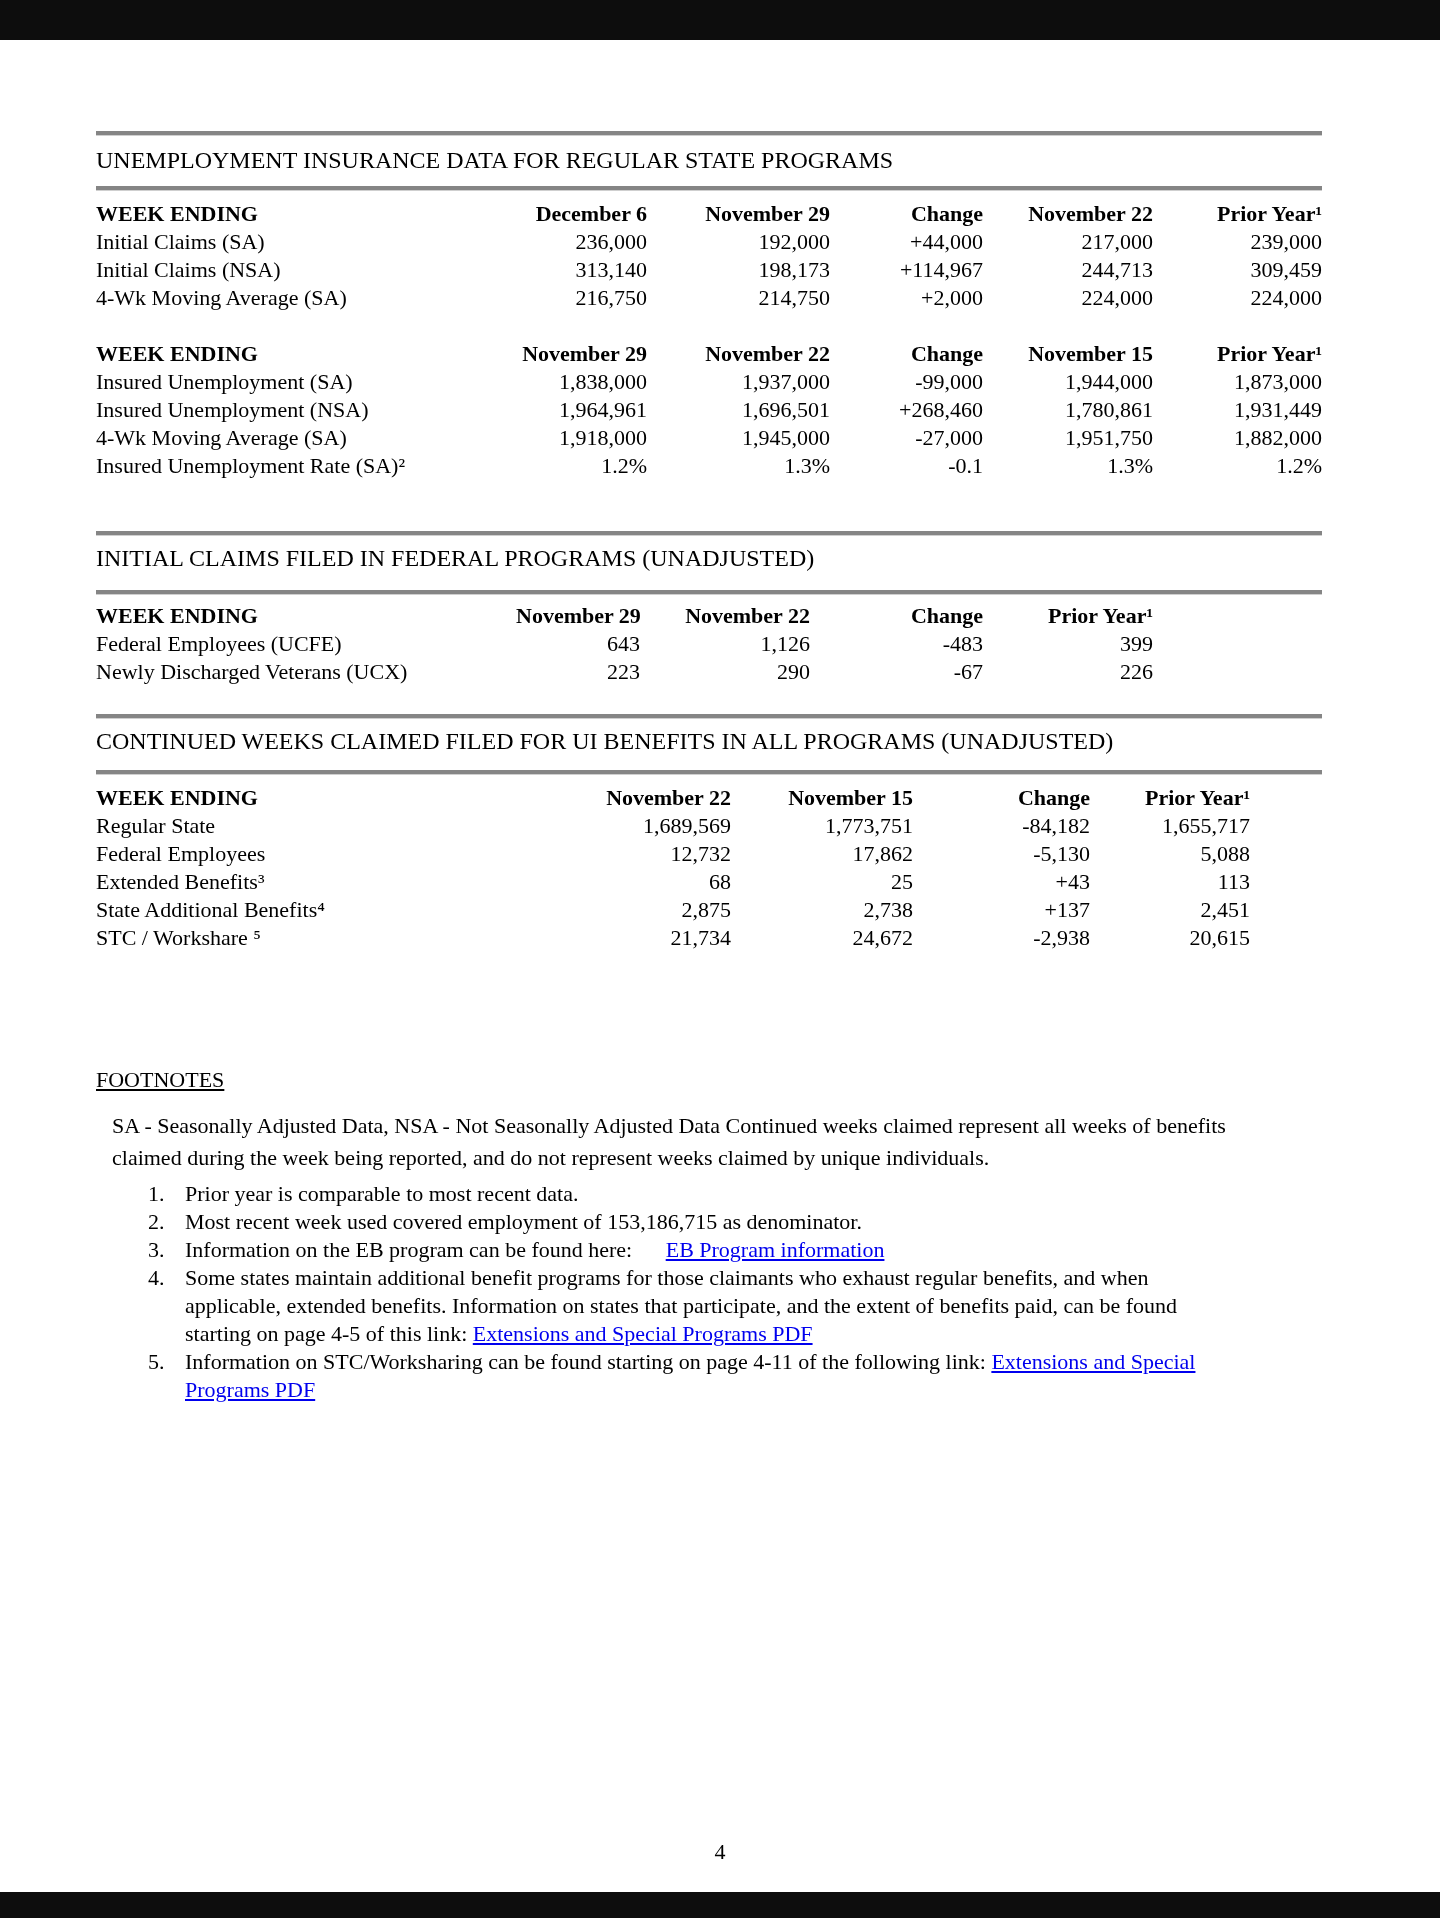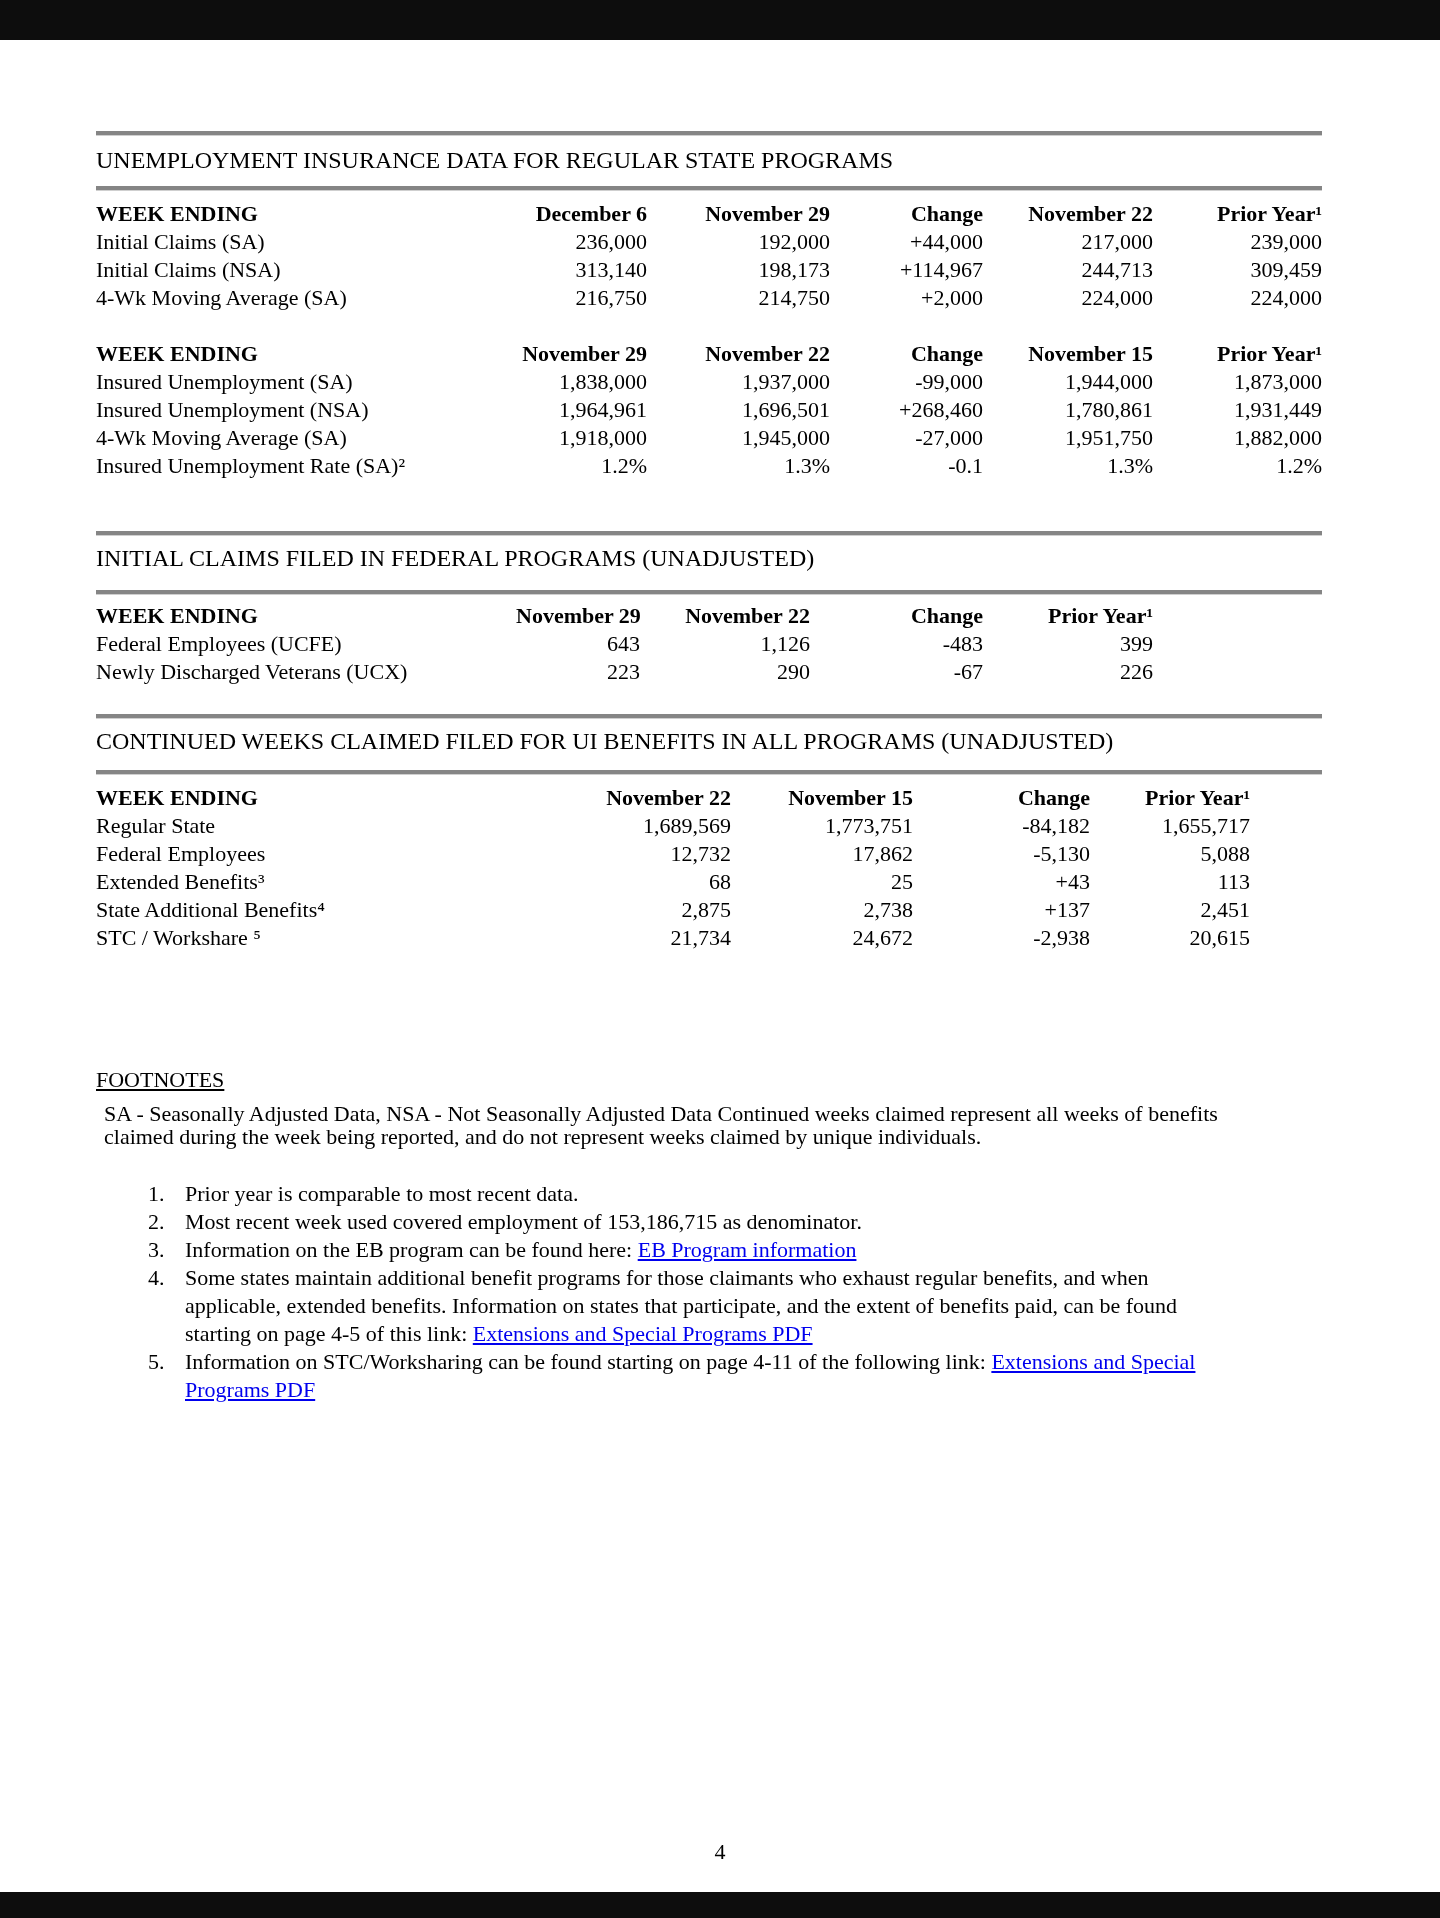--- a/index.html
+++ b/index.html
@@ -39,21 +39,21 @@
   table.cols-fed col:nth-child(3){width:170px;}
   table.cols-fed col:nth-child(4){width:173px;}
   table.cols-fed col:nth-child(5){width:170px;}
   table.cols-cont{width:1154px;}
   table.cols-cont col:nth-child(1){width:420px;}
   table.cols-cont col:nth-child(2){width:215px;}
   table.cols-cont col:nth-child(3){width:182px;}
   table.cols-cont col:nth-child(4){width:177px;}
   table.cols-cont col:nth-child(5){width:160px;}
   .fn-heading{font-size:22px;line-height:28px;text-decoration:underline;}
-  .fn-intro{font-size:22px;line-height:23px;width:1120px;margin:8px;}
+  .fn-intro{font-size:22px;line-height:32px;width:1120px;margin:16px;}
   ol.fn-list{list-style:none;margin:0;padding:0;width:1100px;font-size:22px;line-height:28px;}
   ol.fn-list li{display:flex;margin:0;padding:0 0 0 52px;}
   .fn-num{flex:0 0 37px;}
   .fn-body{flex:1 1 auto;}
   .fn-body a{text-decoration:underline;cursor:pointer;}
   .page-number{position:absolute;left:0;top:1838px;width:1440px;text-align:center;font-size:22px;line-height:28px;}
 </style>
 </head>
 <body>
 
@@ -281,21 +281,21 @@
       <li>
         <span class="fn-num">1.</span>
         <span class="fn-body">Prior year is comparable to most recent data.</span>
       </li>
       <li>
         <span class="fn-num">2.</span>
         <span class="fn-body">Most recent week used covered employment of 153,186,715 as denominator.</span>
       </li>
       <li>
         <span class="fn-num">3.</span>
-        <span class="fn-body">Information on the EB program can be found here: <a href="#" style="color: rgb(0, 0, 238);">EB Program information</a></span>
+        <span class="fn-body">Information on the EB program can be found here: <a href="#" style="color: rgb(0, 0, 238); margin-left: 28px;">EB Program information</a></span>
       </li>
       <li>
         <span class="fn-num">4.</span>
         <span class="fn-body">Some states maintain additional benefit programs for those claimants who exhaust regular benefits, and when applicable, extended benefits. Information on states that participate, and the extent of benefits paid, can be found starting on page 4-5 of this link: <a href="#" style="color: rgb(0, 0, 238);">Extensions and Special Programs PDF</a></span>
       </li>
       <li>
         <span class="fn-num">5.</span>
         <span class="fn-body">Information on STC/Worksharing can be found starting on page 4-11 of the following link: <a href="#" style="color: rgb(0, 0, 238);">Extensions and Special Programs PDF</a></span>
       </li>
     </ol>

